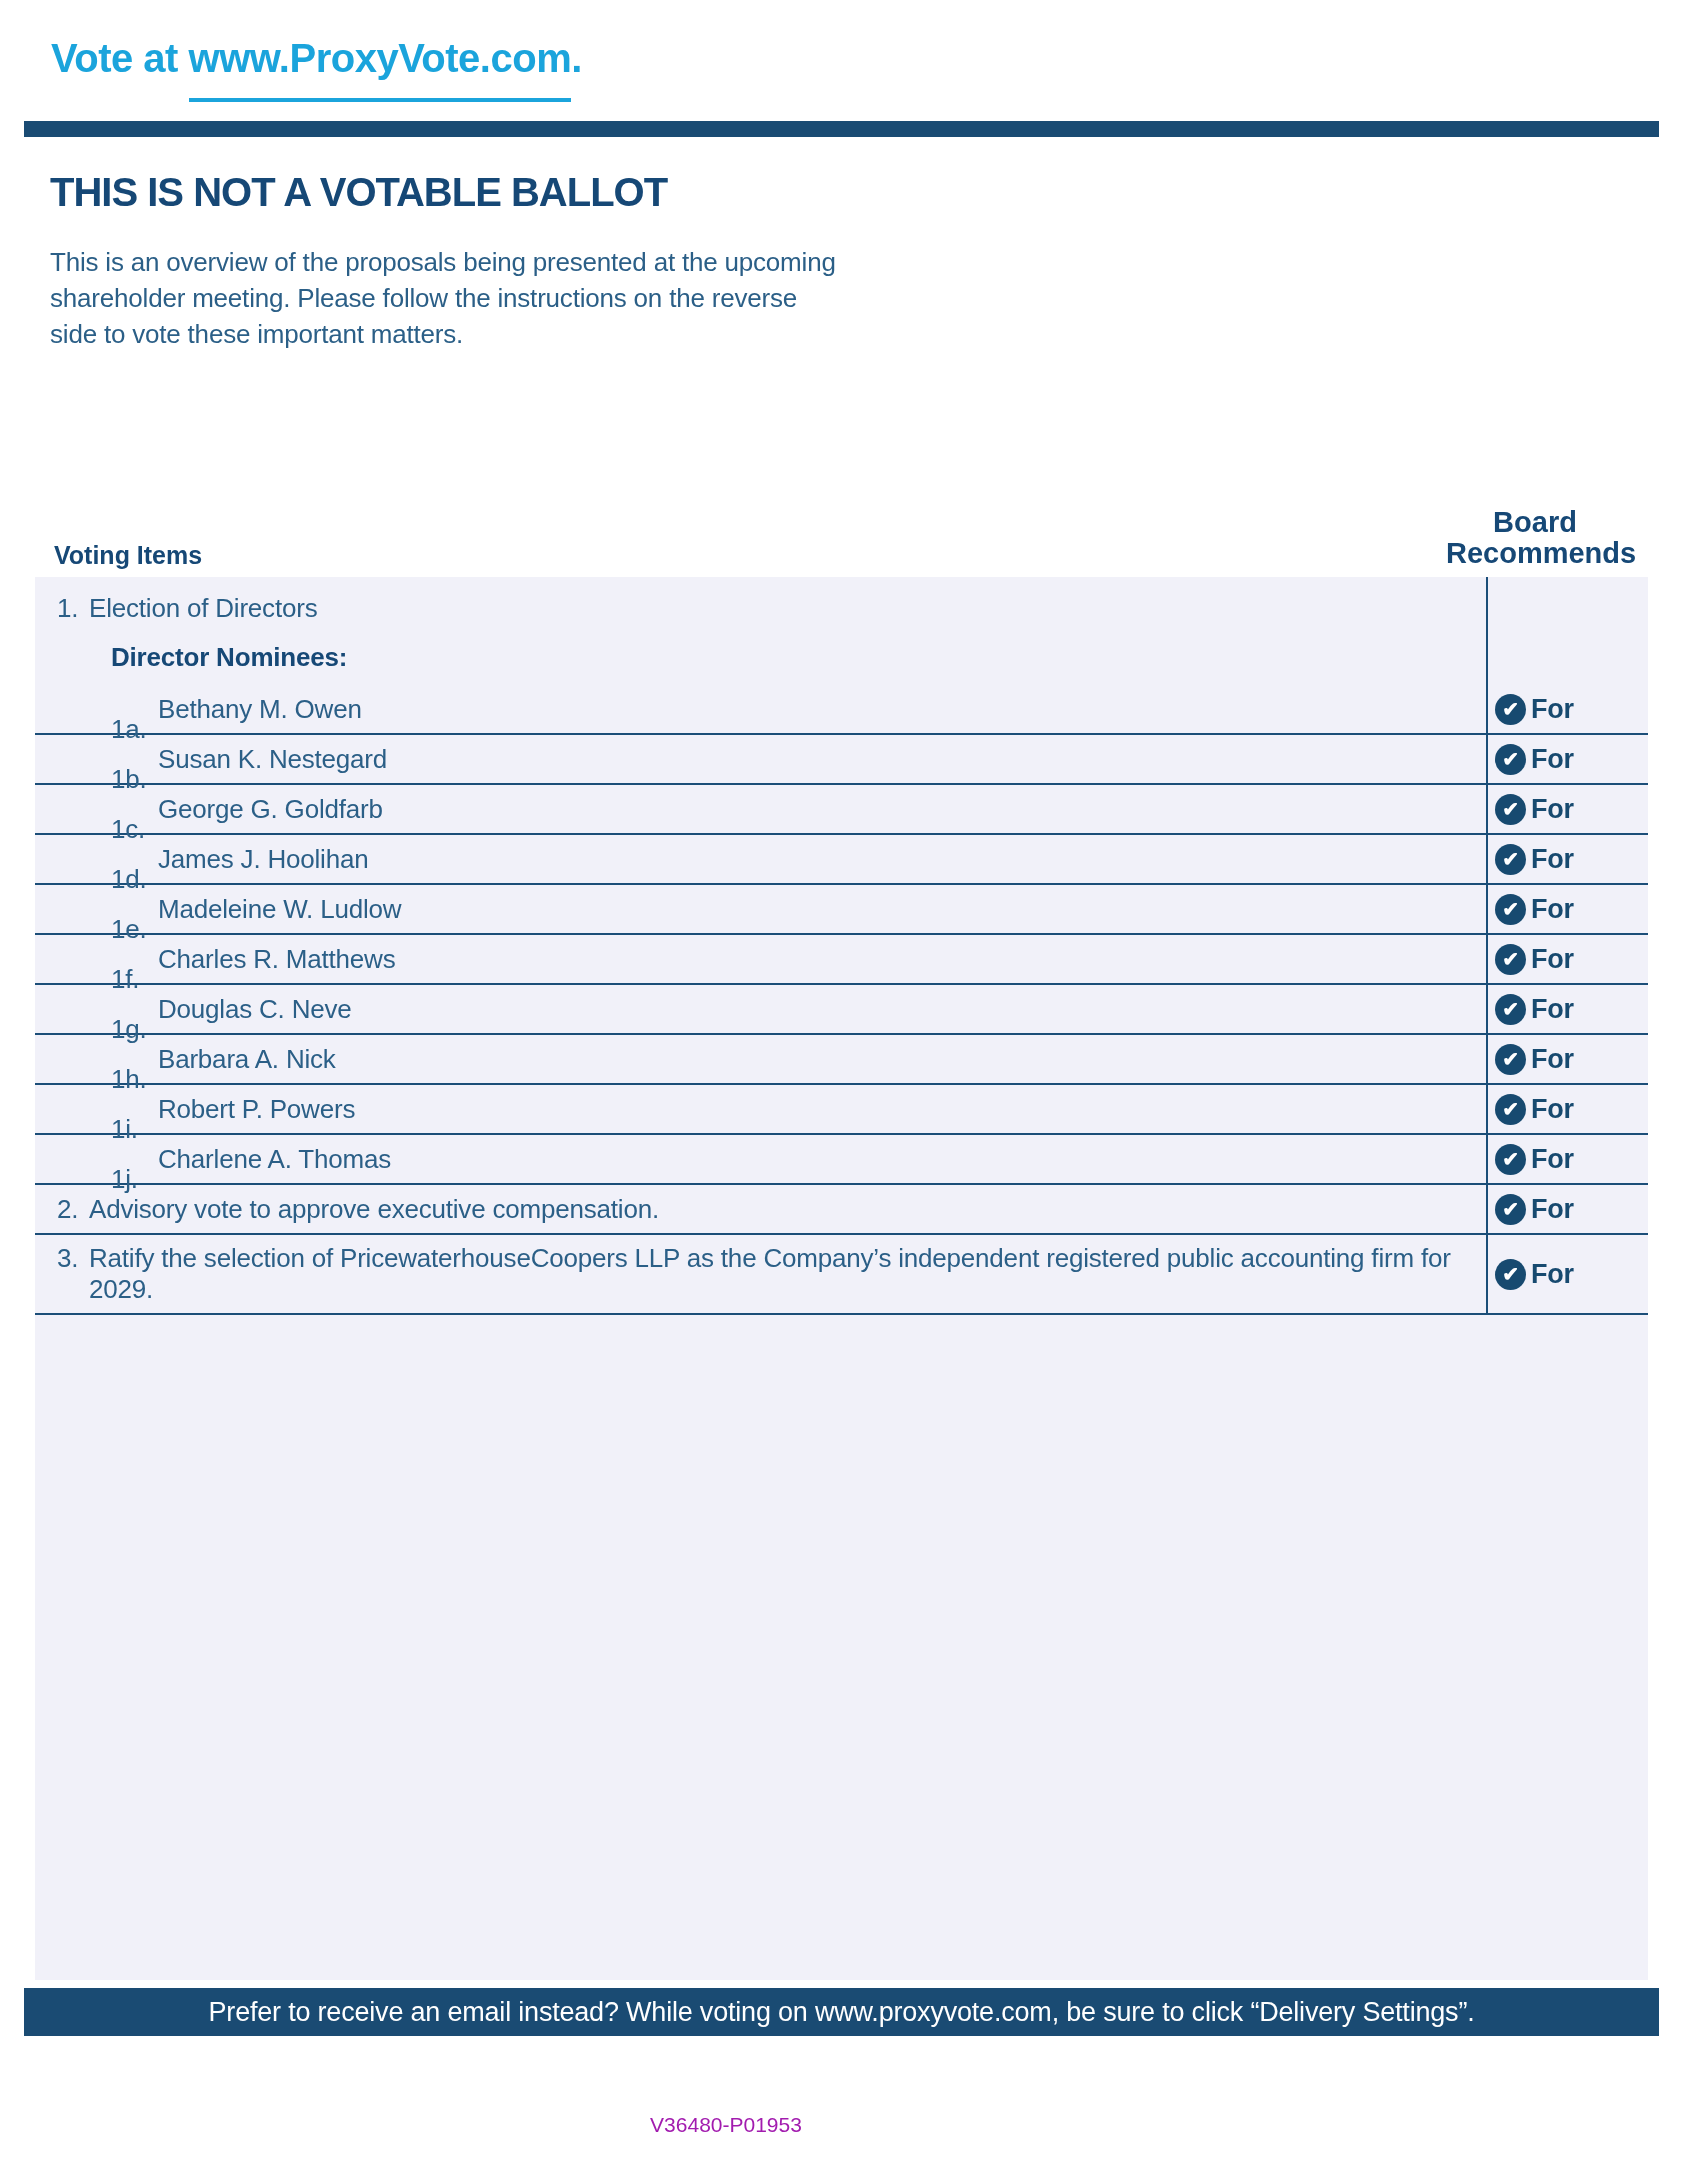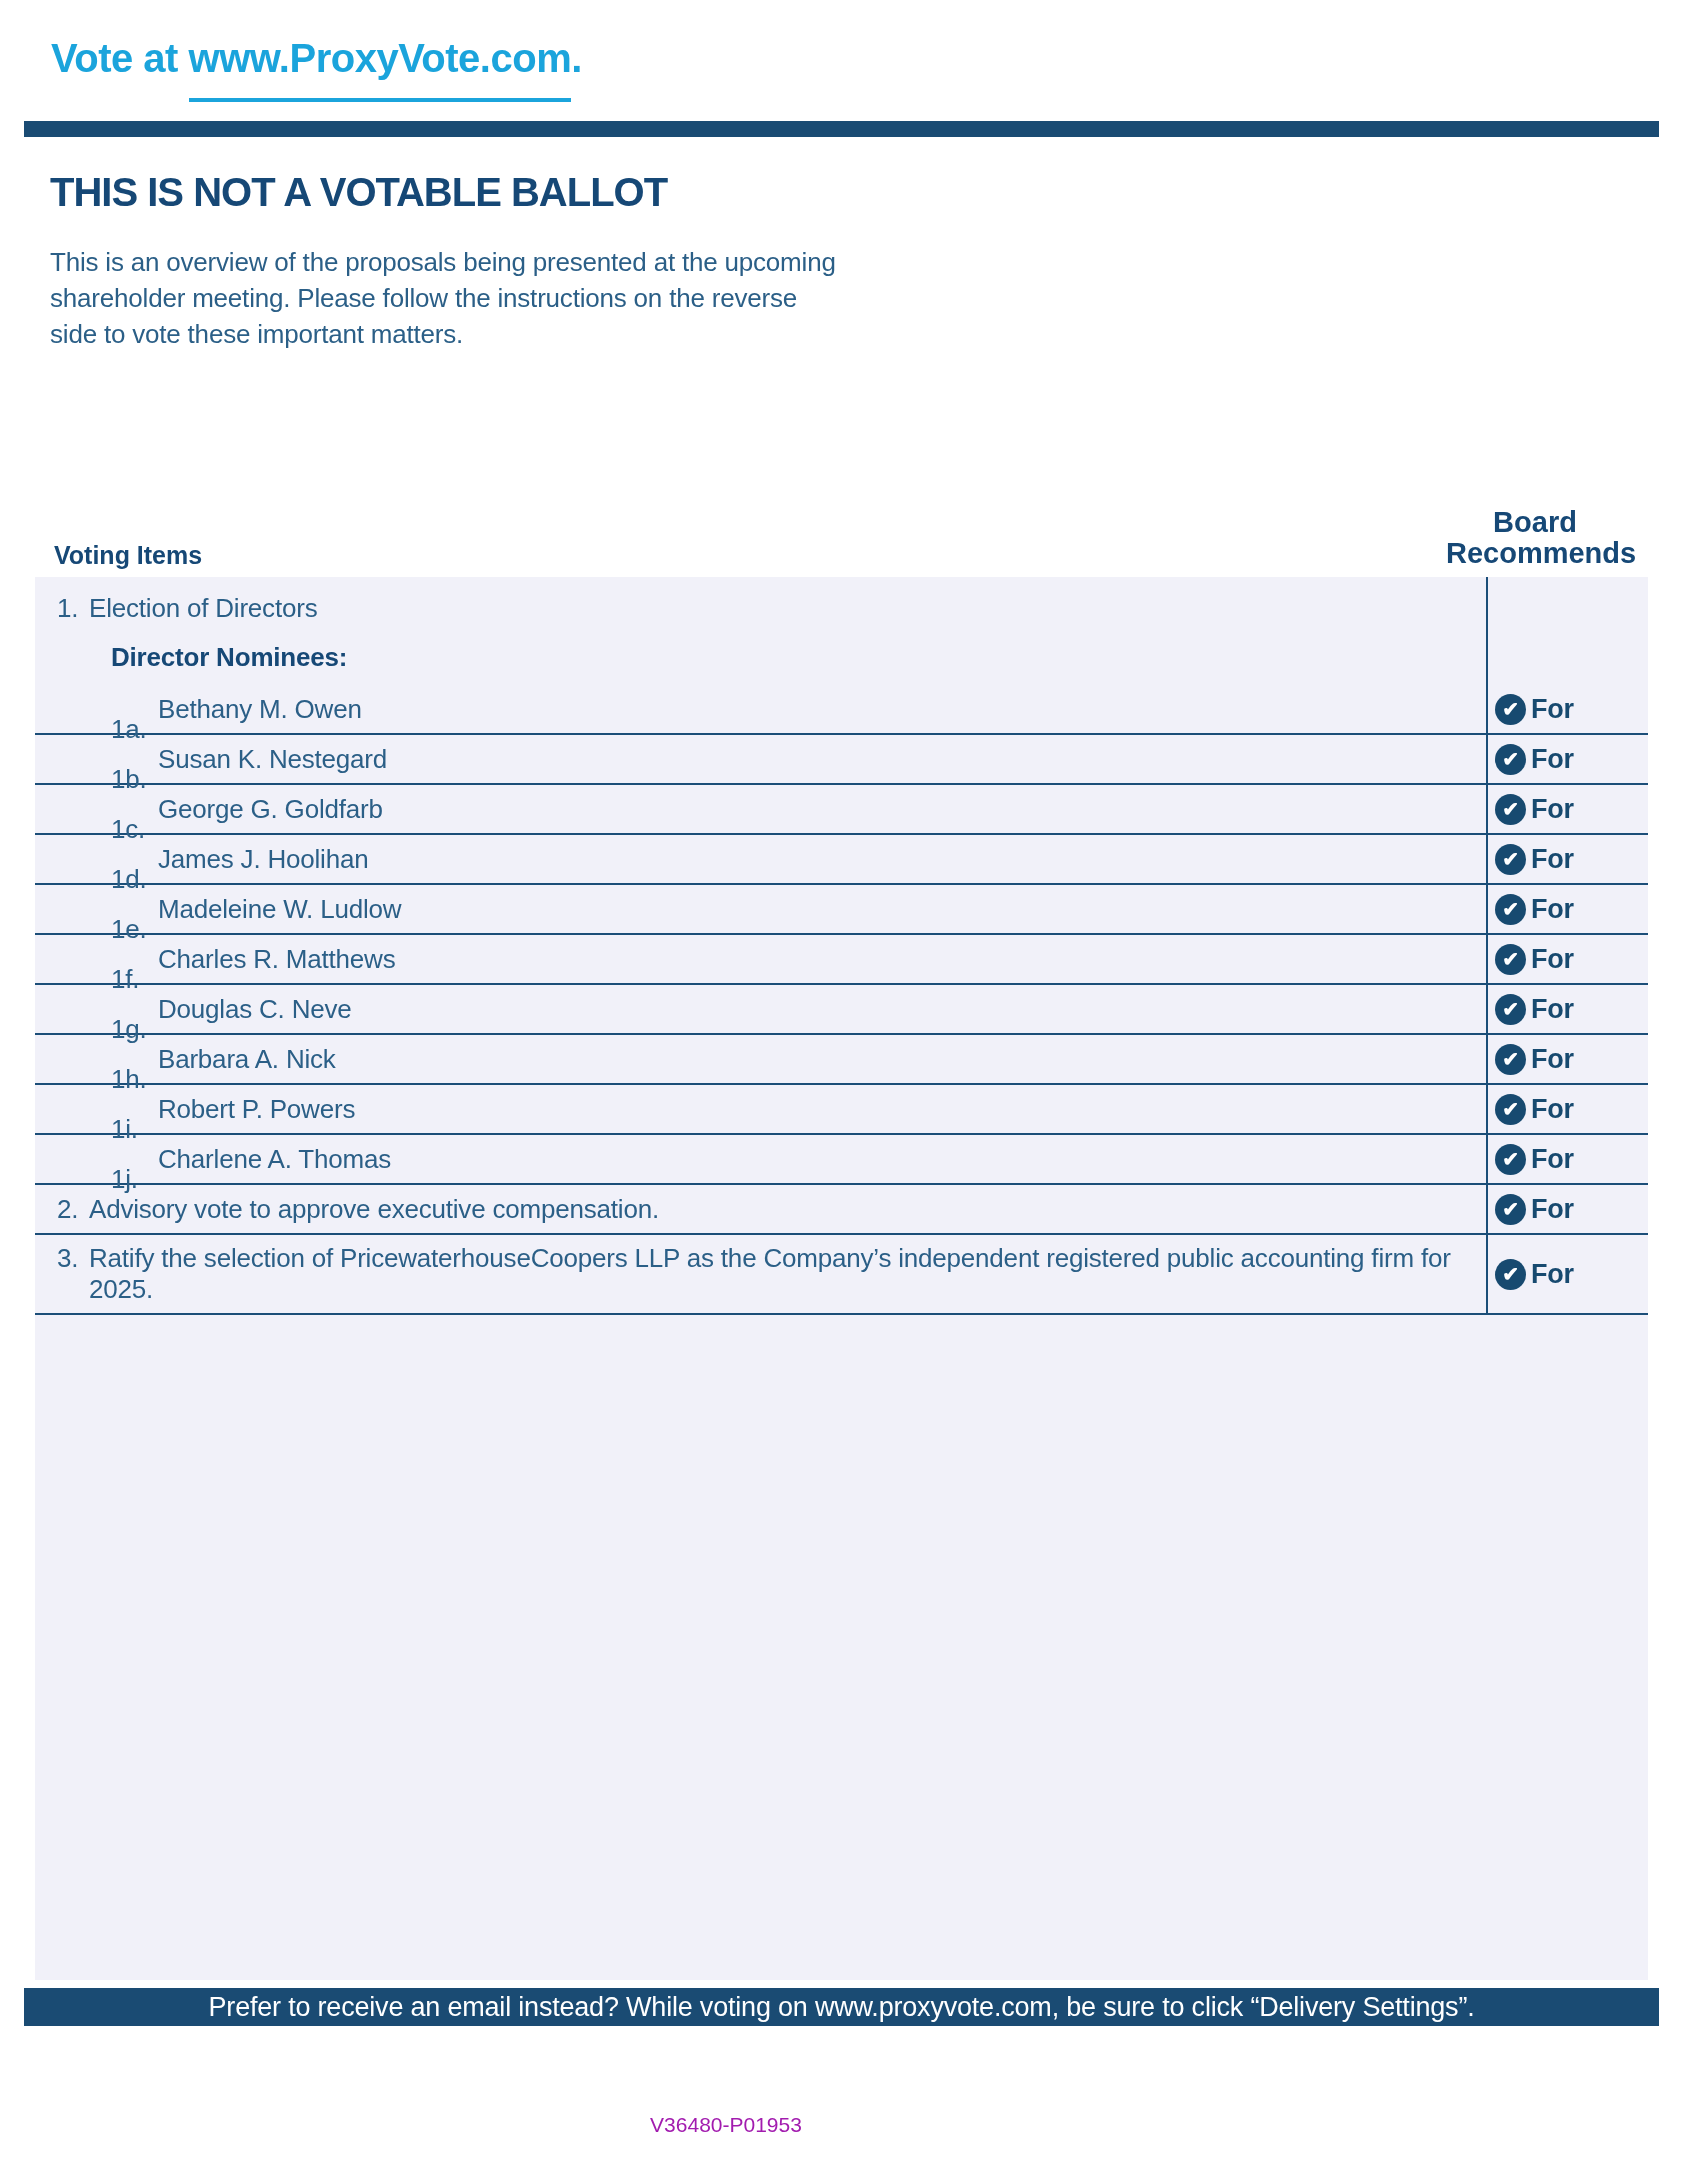--- a/index.html
+++ b/index.html
@@ -179,21 +179,21 @@
     font-weight: bold;
     color: #174A70;
   }
 
   
   .banner {
     position: absolute;
     top: 1988px;
     left: 24px;
     right: 24px;
-    height: 38px;
+    height: 48px;
     background: #1A4B73;
     display: flex;
     align-items: center;
     justify-content: center;
   }
   .banner-text {
     color: #ffffff;
     font-size: 27px;
     letter-spacing: -0.2px;
   }
@@ -361,21 +361,21 @@
       </div>
       <div class="cell-rec">
         <span class="check-circle">✔</span>
         <span class="rec-label">For</span>
       </div>
     </div>
 
     <div class="t-row bordered item-row3">
       <div class="cell-main">
         <span class="num">3.</span>
-        <span class="item-text">Ratify the selection of PricewaterhouseCoopers LLP as the Company’s independent registered public accounting firm for 2025.</span>
+        <span class="item-text">Ratify the selection of PricewaterhouseCoopers LLP as the Company’s independent registered public accounting firm for 2029.</span>
       </div>
       <div class="cell-rec">
         <span class="check-circle">✔</span>
         <span class="rec-label">For</span>
       </div>
     </div>
 
 
     <div class="table-filler"></div>
   </div>

